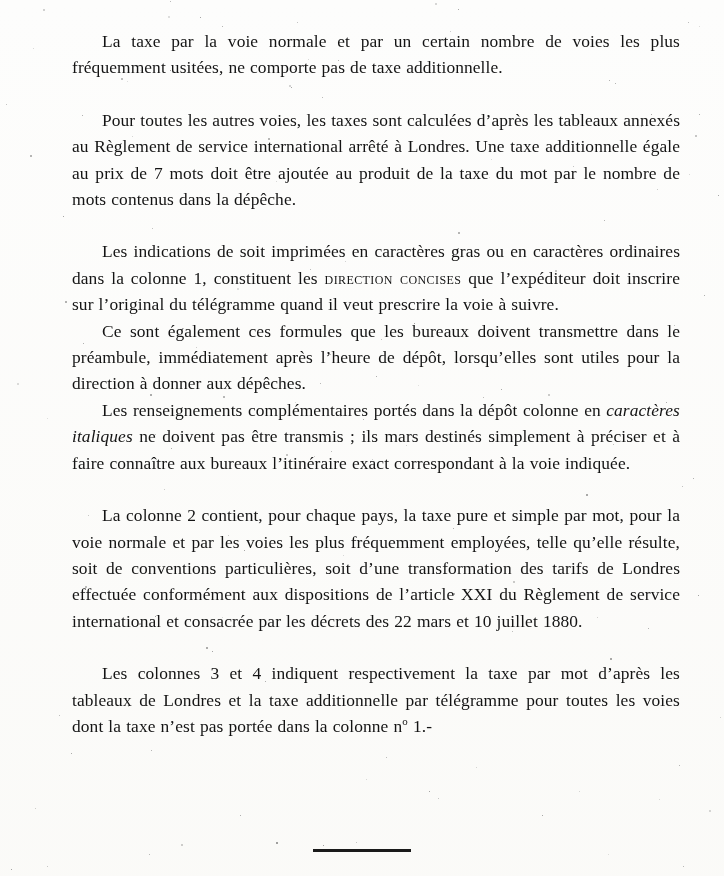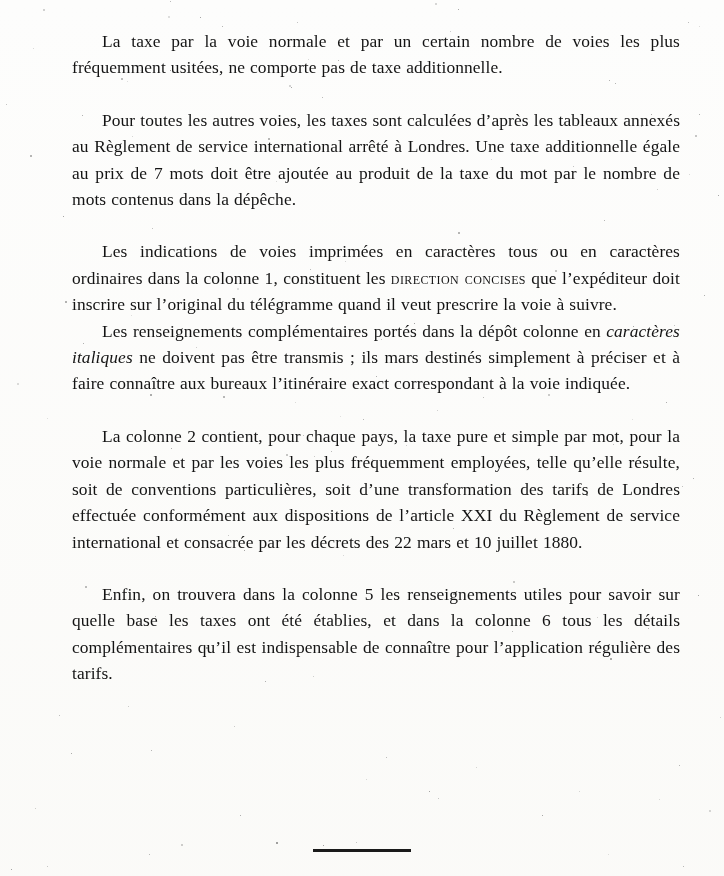--- a/index.html
+++ b/index.html
@@ -87,29 +87,30 @@
 <div id="page">
 
   <div id="tone"></div>
 
   <div id="textcol">
 
     <p class="para">La taxe par la voie normale et par un certain nombre de voies les plus fréquemment usitées, ne comporte pas de taxe additionnelle.</p>
 
     <p class="para gap-before">Pour toutes les autres voies, les taxes sont calculées d’après les tableaux annexés au Règlement de service international arrêté à Londres. Une taxe additionnelle égale au prix de 7 mots doit être ajoutée au produit de la taxe du mot par le nombre de mots contenus dans la dépêche.</p>
 
-    <p class="para gap-before"><span>Les indications de voies imprimées en caractères tous ou en caractères ordinaires dans la colonne 1, constituent les </span><span class="smallcaps">direction concises</span><span> que l’expéditeur doit inscrire sur l’original du télégramme quand il veut prescrire la voie à suivre.</span></p>
-
+    <p class="para gap-before"><span>Les indications de soit imprimées en caractères gras ou en caractères ordinaires dans la colonne 1, constituent les </span><span class="smallcaps">direction concises</span><span> que l’expéditeur doit inscrire sur l’original du télégramme quand il veut prescrire la voie à suivre.</span></p>
+
+    <p class="para tight">Ce sont également ces formules que les bureaux doivent transmettre dans le préambule, immédiatement après l’heure de dépôt, lorsqu’elles sont utiles pour la direction à donner aux dépêches.</p>
 
     <p class="para tight"><span>Les renseignements complémentaires portés dans la dépôt colonne en </span><span class="ital">caractères italiques</span><span> ne doivent pas être transmis ; ils mars destinés simplement à préciser et à faire connaître aux bureaux l’itinéraire exact correspondant à la voie indiquée.</span></p>
 
     <p class="para gap-before">La colonne 2 contient, pour chaque pays, la taxe pure et simple par mot, pour la voie normale et par les voies les plus fréquemment employées, telle qu’elle résulte, soit de conventions particulières, soit d’une transformation des tarifs de Londres effectuée conformément aux dispositions de l’article XXI du Règlement de service international et consacrée par les décrets des 22 mars et 10 juillet 1880.</p>
 
-
-    <p class="para gap-before">Enfin, on trouvera dans la colonne 5 les renseignements utiles pour savoir sur quelle base les taxes ont été établies, et dans la colonne 6 tous les détails complémentaires qu’il est indispensable de connaître pour l’application régulière des tarifs.</p>
+    <p class="para gap-before"><span>Les colonnes 3 et 4 indiquent respectivement la taxe par mot d’après les tableaux de Londres et la taxe additionnelle par télégramme pour toutes les voies dont la taxe n’est pas portée dans la colonne n</span><span class="sup">o</span><span> 1.-</span></p>
+
 
   </div>
 
   <div id="rule-wrap">
     <span id="rule"></span>
   </div>
 
   <div id="speckles">
       <i style="left: 548.212px; top: 393.751px; width: 2px; height: 2px; opacity: 0.34;"></i>
       <i style="left: 692.613px; top: 478.439px; width: 1px; height: 1px; opacity: 0.5;"></i>

